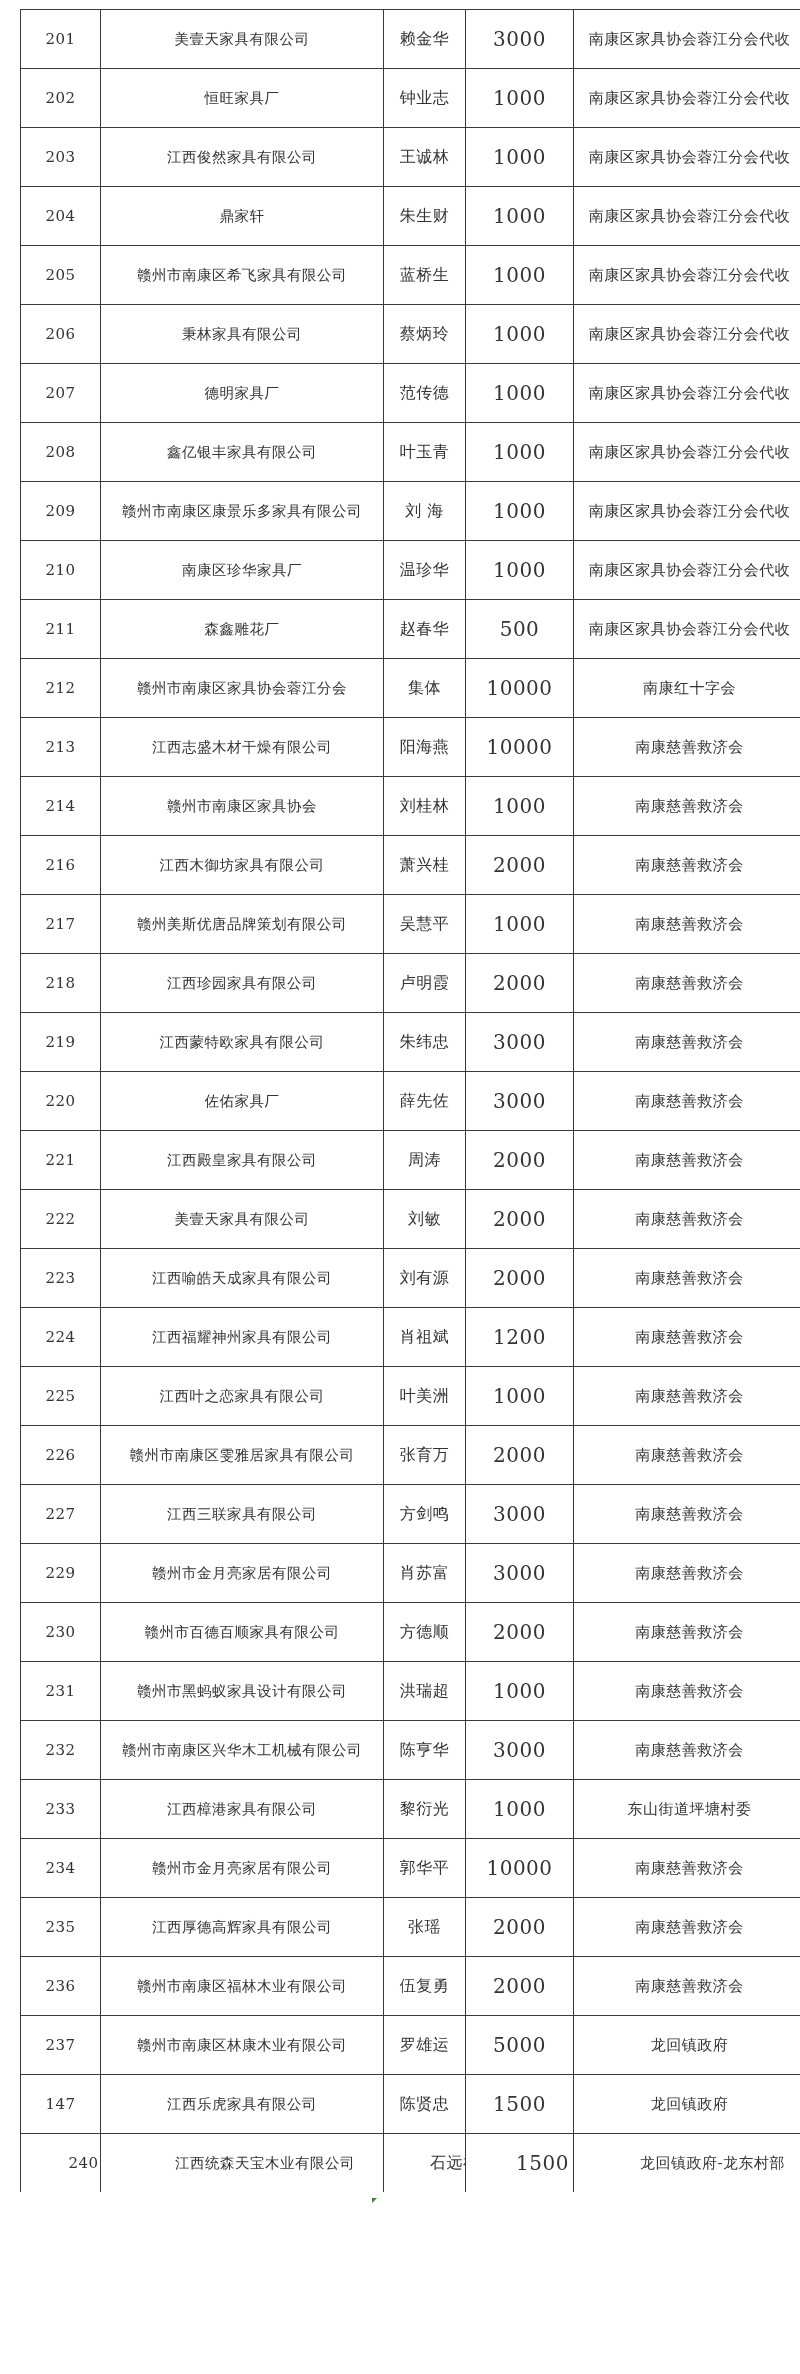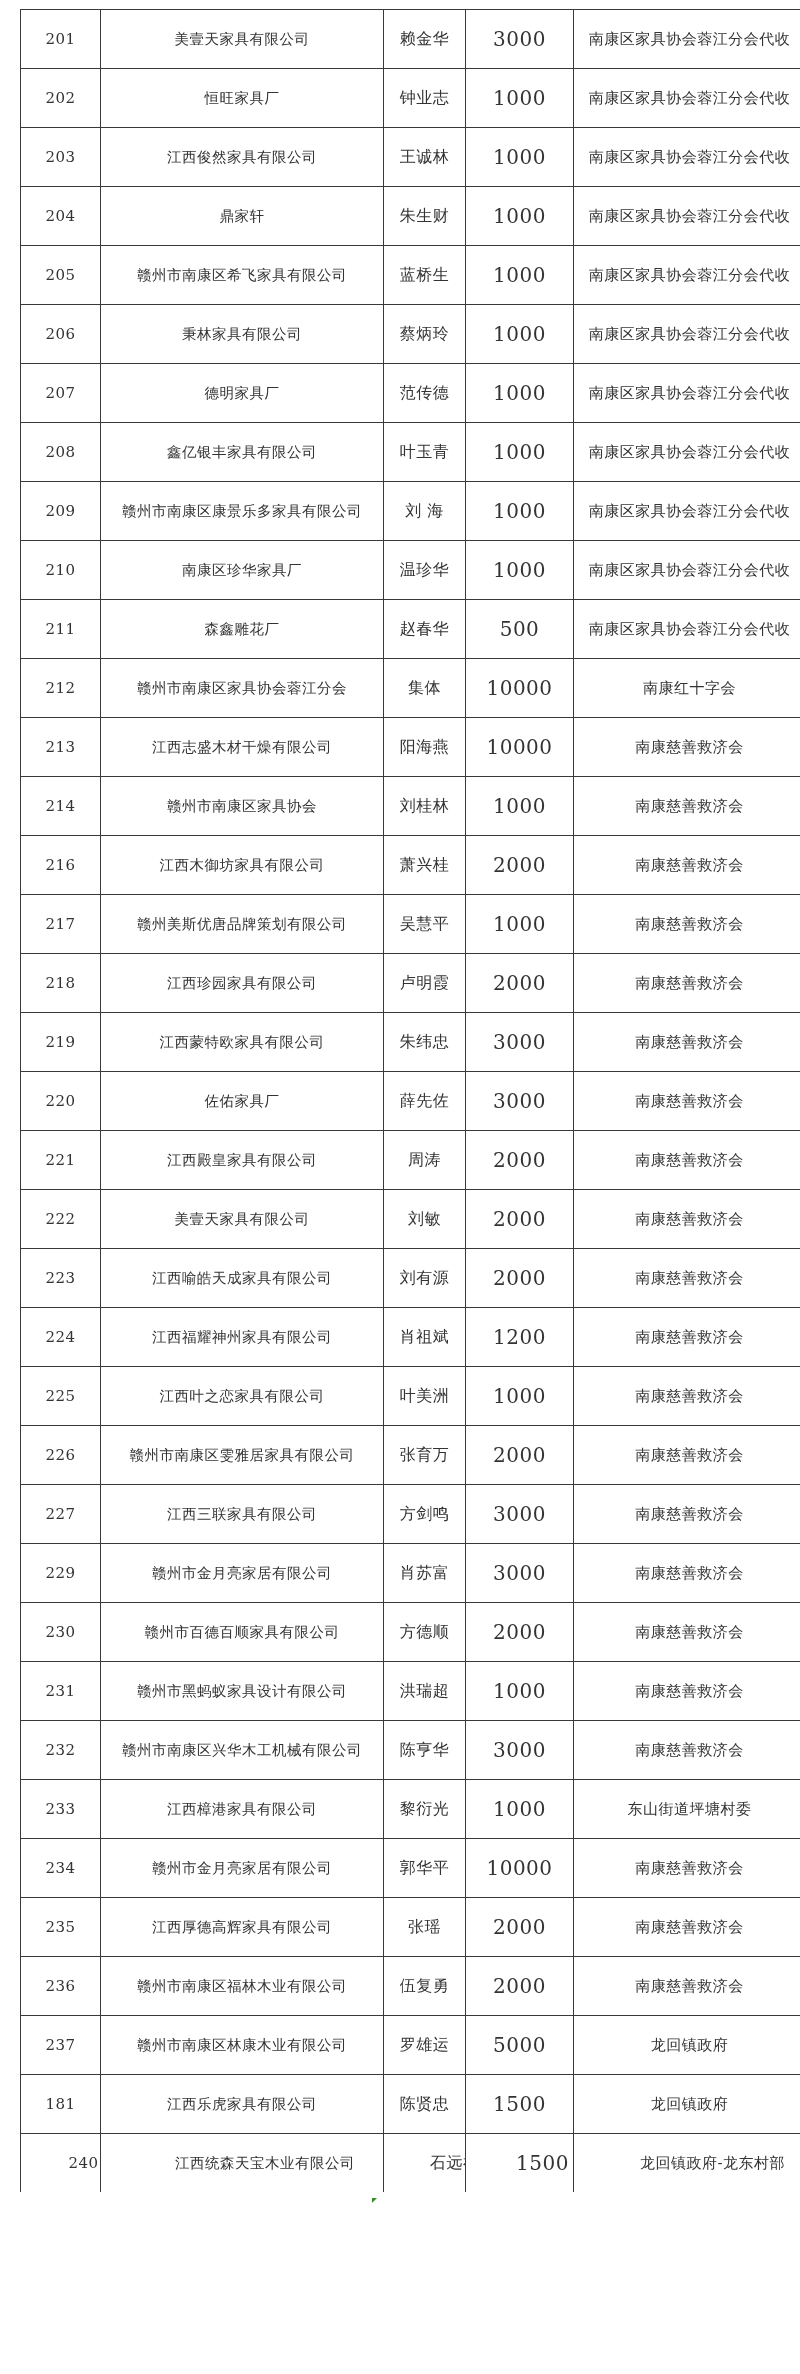--- a/index.html
+++ b/index.html
@@ -296,21 +296,21 @@
           <td class="c-recv">南康慈善救济会</td>
         </tr>
         <tr>
           <td class="c-no">237</td>
           <td class="c-org">赣州市南康区林康木业有限公司</td>
           <td class="c-person">罗雄运</td>
           <td class="c-amt">5000</td>
           <td class="c-recv">龙回镇政府</td>
         </tr>
         <tr>
-          <td class="c-no">181</td>
+          <td class="c-no">147</td>
           <td class="c-org">江西乐虎家具有限公司</td>
           <td class="c-person">陈贤忠</td>
           <td class="c-amt">1500</td>
           <td class="c-recv">龙回镇政府</td>
         </tr>
         <tr class="last">
           <td class="c-no">240</td>
           <td class="c-org">江西统森天宝木业有限公司</td>
           <td class="c-person">石远禄</td>
           <td class="c-amt">1500</td>

